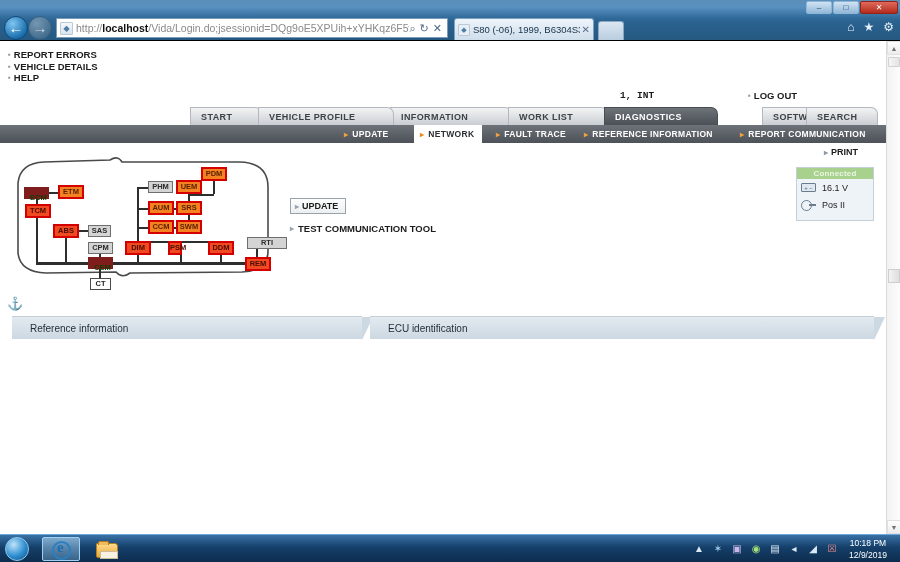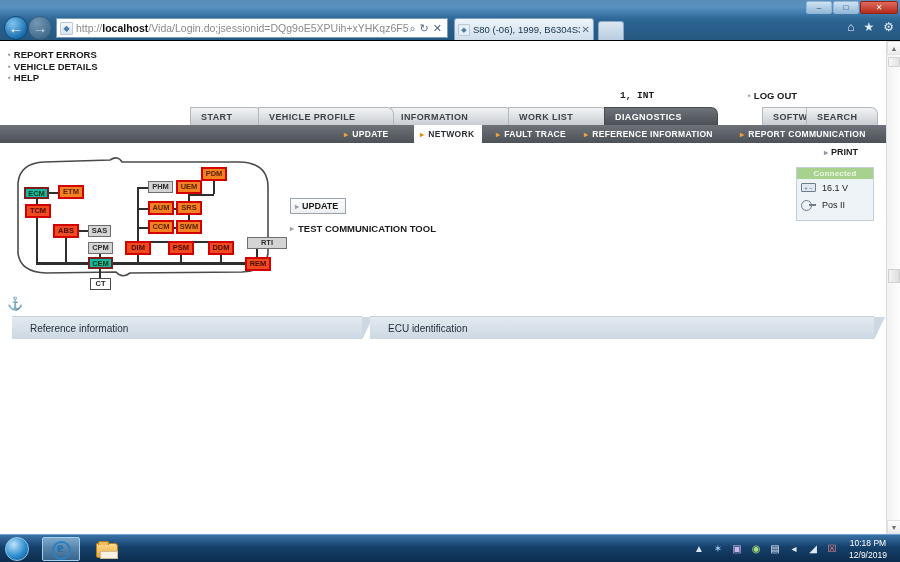--- a/index.html
+++ b/index.html
@@ -146,21 +146,21 @@
   .ico-key:after{ content:""; position:absolute; left:8px; top:5px; width:7px;height:1.5px;background:#6b7d8c;}
 
   
   .diagram { position:absolute; left:10px; top:112px; width:270px; height:135px;}
   .node {
     position:absolute; font-size:7.5px; font-weight:bold; text-align:center;
     line-height:9px; letter-spacing:0; white-space:nowrap;
   }
   .n-red   { background:#f04a23; border:2px solid #d40000; color:#4a0d00; }
   .n-org   { background:#f58220; border:2px solid #d40000; color:#5a2200; }
-  .n-green { background:#14b8a6; border:2px solid #7f1d1d; color:#123b06; }
+  .n-green { background:#14b8a6; border:6px solid #7f1d1d; color:#123b06; }
   .n-grey  { background:#d4d4d4; border:1px solid #6e6e6e; color:#2b2b2b; }
   .n-white { background:#ffffff; border:1px solid #4a4a4a; color:#1d1d1d; }
   .wire { position:absolute; background:#2e2e2e; }
 
   
   .btn-update {
     position:absolute; left:290px; top:157px; height:16px; padding:0 7px 0 4px;
     background: linear-gradient(to bottom,#fdfdfd,#eceff1);
     border:1px solid #9aa3ab; font-size:9px; font-weight:bold; color:#1b1b1b;
     display:flex; align-items:center;
@@ -386,21 +386,21 @@
         <div class="node n-green" style="left:78px;top:104px;width:25px;height:12px;">CEM</div>
         <div class="node n-white" style="left:80px;top:125px;width:21px;height:12px;">CT</div>
         <div class="node n-grey" style="left:138px;top:28px;width:25px;height:12px;">PHM</div>
         <div class="node n-org" style="left:166px;top:27px;width:26px;height:14px;">UEM</div>
         <div class="node n-org" style="left:191px;top:14px;width:26px;height:14px;">PDM</div>
         <div class="node n-org" style="left:138px;top:48px;width:26px;height:14px;">AUM</div>
         <div class="node n-org" style="left:166px;top:48px;width:26px;height:14px;">SRS</div>
         <div class="node n-org" style="left:138px;top:67px;width:26px;height:14px;">CCM</div>
         <div class="node n-org" style="left:166px;top:67px;width:26px;height:14px;">SWM</div>
         <div class="node n-red" style="left:115px;top:88px;width:26px;height:14px;">DIM</div>
-        <div class="node n-red" style="left:158px;top:88px;width:26px;height:14px;">PSM</div>
+        <div class="node n-red" style="left:158px;top:88px;width:14px;height:14px;">PSM</div>
         <div class="node n-red" style="left:198px;top:88px;width:26px;height:14px;">DDM</div>
         <div class="node n-grey" style="left:237px;top:84px;width:40px;height:12px;">RTI</div>
         <div class="node n-red" style="left:235px;top:104px;width:26px;height:14px;">REM</div>
       </div>
 
       <div class="btn-update">
         <span class="caret">▸</span>
         <span>UPDATE</span>
       </div>
       <div class="lnk-testcomm">

